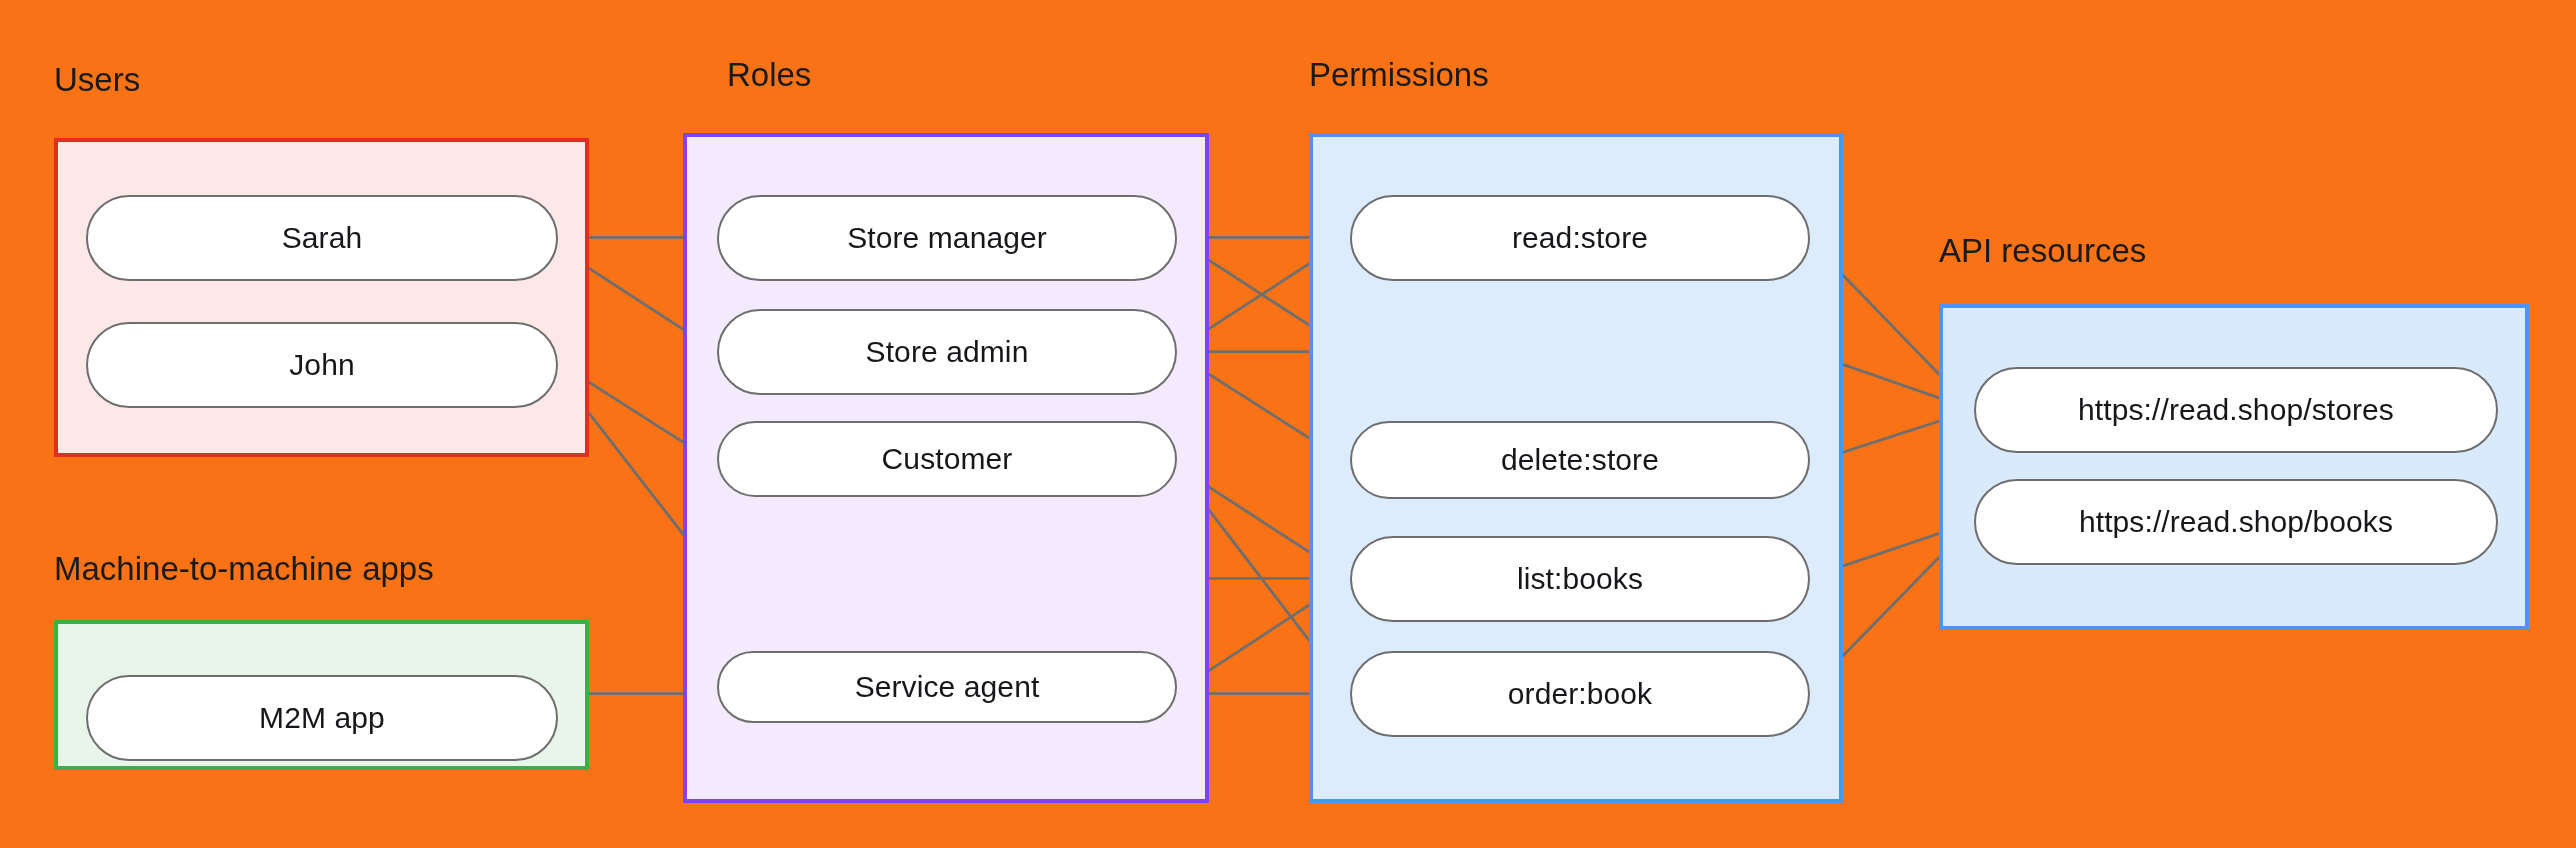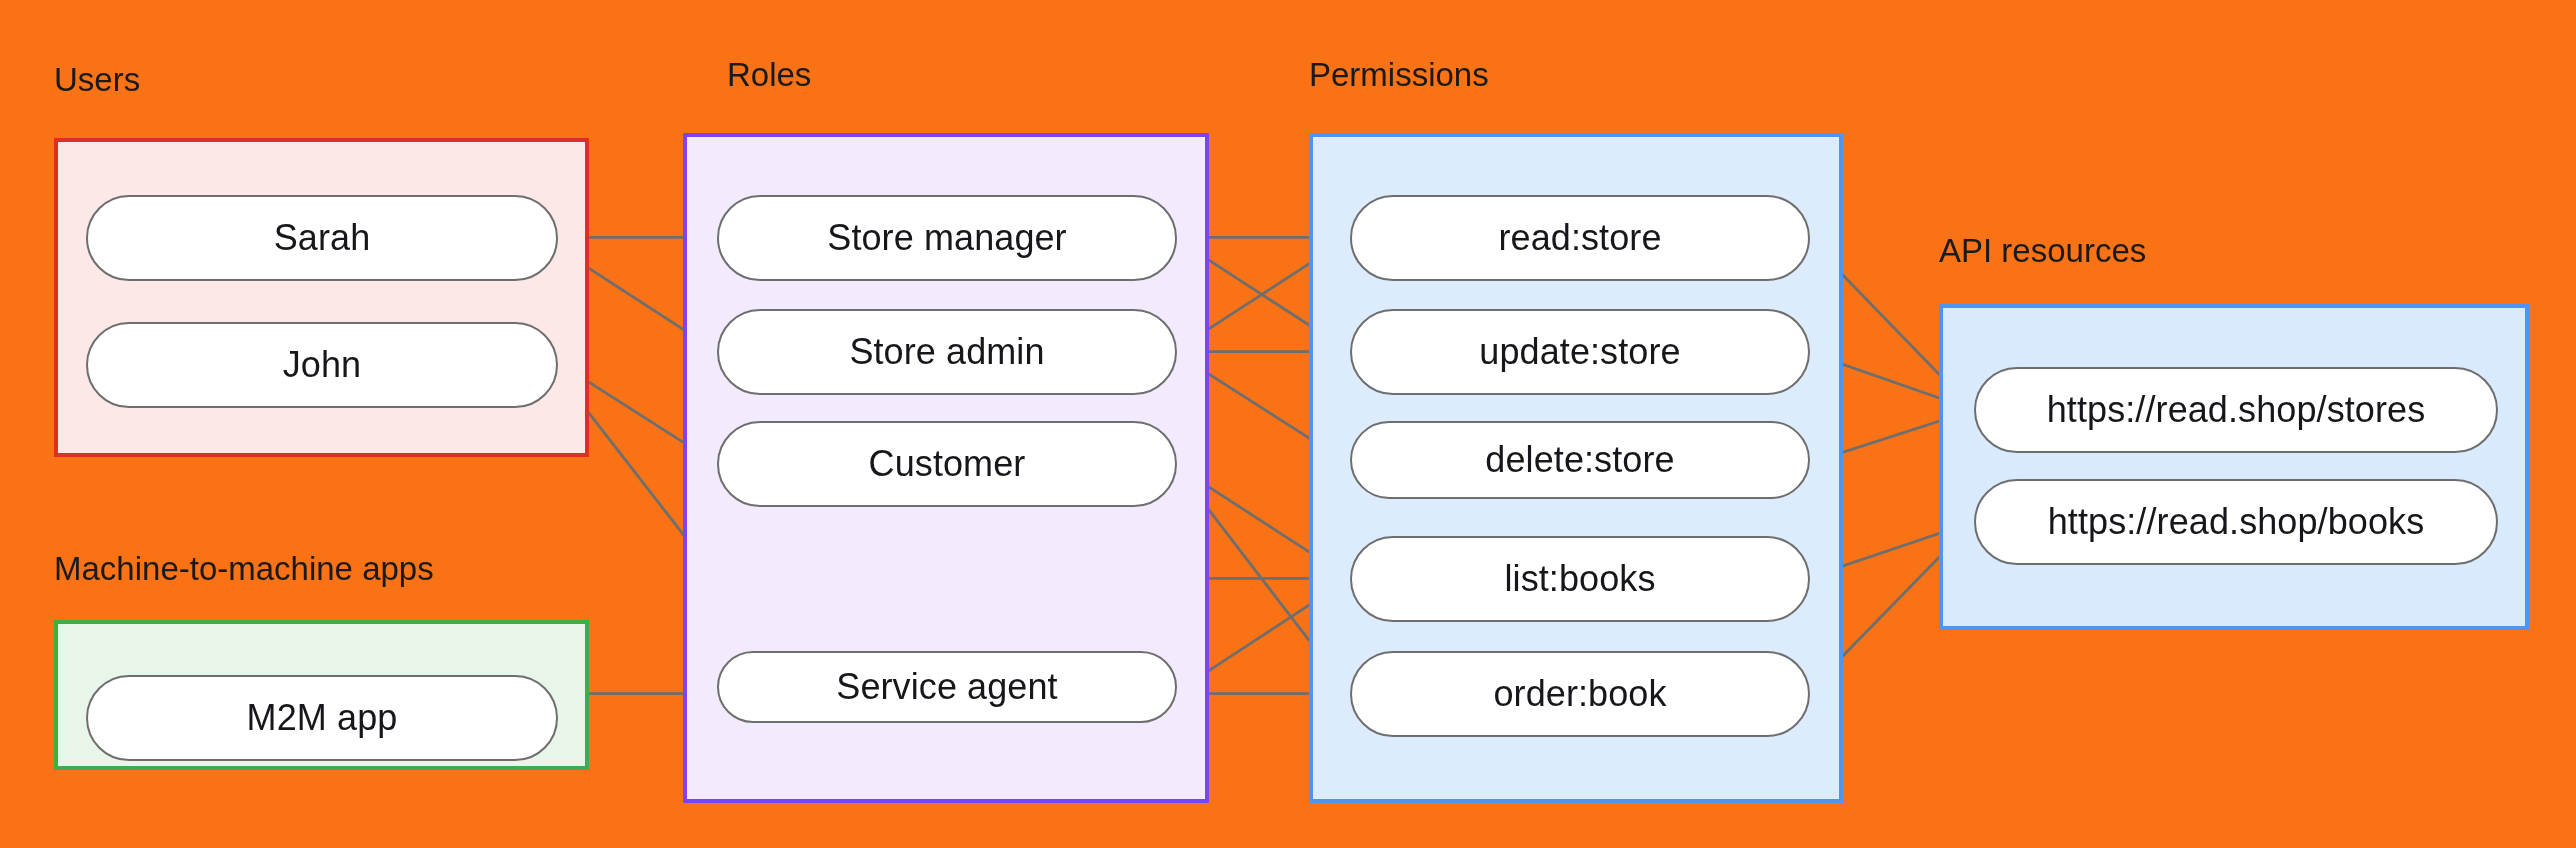--- a/index.html
+++ b/index.html
@@ -38,21 +38,21 @@
   .group.apires      { background: #d9eafd; border-color: #4d94f5; }
   
   .pill {
     position: absolute;
     background: #ffffff;
     border: 2.6px solid #6e6e6e;
     border-radius: 872px;
     display: flex;
     align-items: center;
     justify-content: center;
-    font-size: 36px;
+    font-size: 30px;
     color: #15171a;
     white-space: nowrap;
     letter-spacing: 0.1px;
   }
   
   #edges {
     position: absolute;
     left: 0; top: 0;
     width: 2576px;
     height: 848px;
@@ -111,27 +111,26 @@
   <div class="pill" style="left:86px; top:322px; width:472px; height:86px;">John</div>
 
   <div class="caption" style="left:54px; top:552px;">Machine-to-machine apps</div>
   <div class="group m2m" style="left:54px; top:620px; width:535px; height:150px;"></div>
   <div class="pill" style="left:86px; top:651px; width:472px; height:86px;margin-top:24px;">M2M app</div>
 
   <div class="caption" style="left:683px; top:58px;margin-left:44px;">Roles</div>
   <div class="group roles" style="left:683px; top:133px; width:526px; height:670px;"></div>
   <div class="pill" style="left:717px; top:195px; width:460px; height:86px;">Store manager</div>
   <div class="pill" style="left:717px; top:309px; width:460px; height:86px;">Store admin</div>
-  <div class="pill" style="left:717px; top:421px; width:460px; height:86px;">Customer</div>
+  <div class="pill" style="left:717px; top:421px; width:460px; height:76px;">Customer</div>
   <div class="pill" style="left:717px; top:651px; width:460px; height:72px;">Service agent</div>
 
   <div class="caption" style="left:1309px; top:58px;">Permissions</div>
   <div class="group permissions" style="left:1309px; top:133px; width:534px; height:670px;"></div>
   <div class="pill" style="left:1350px; top:195px; width:460px; height:86px;">read:store</div>
-  <div class="pill" style="left:1350px; top:309px; width:460px; height:86px;">update:store</div>
   <div class="pill" style="left:1350px; top:421px; width:460px; height:78px;">delete:store</div>
   <div class="pill" style="left:1350px; top:536px; width:460px; height:86px;">list:books</div>
   <div class="pill" style="left:1350px; top:651px; width:460px; height:86px;">order:book</div>
 
   <div class="caption" style="left:1939px; top:234px;">API resources</div>
   <div class="group apires" style="left:1939px; top:304px; width:590px; height:326px;"></div>
   <div class="pill" style="left:1974px; top:367px; width:524px; height:86px;">https://read.shop/stores</div>
   <div class="pill" style="left:1974px; top:479px; width:524px; height:86px;">https://read.shop/books</div>
 
 </div>

